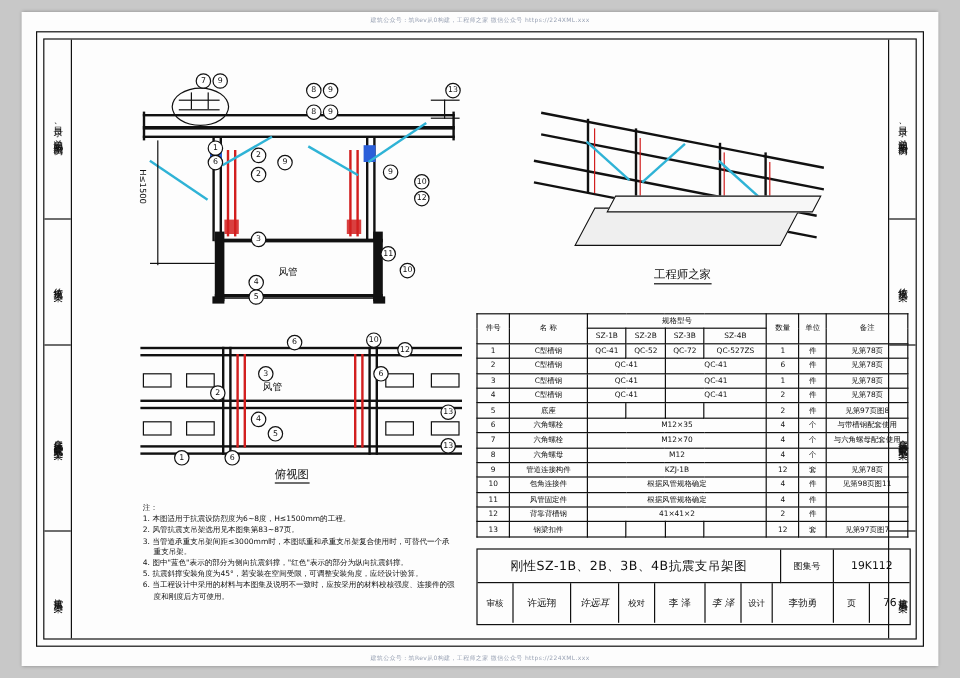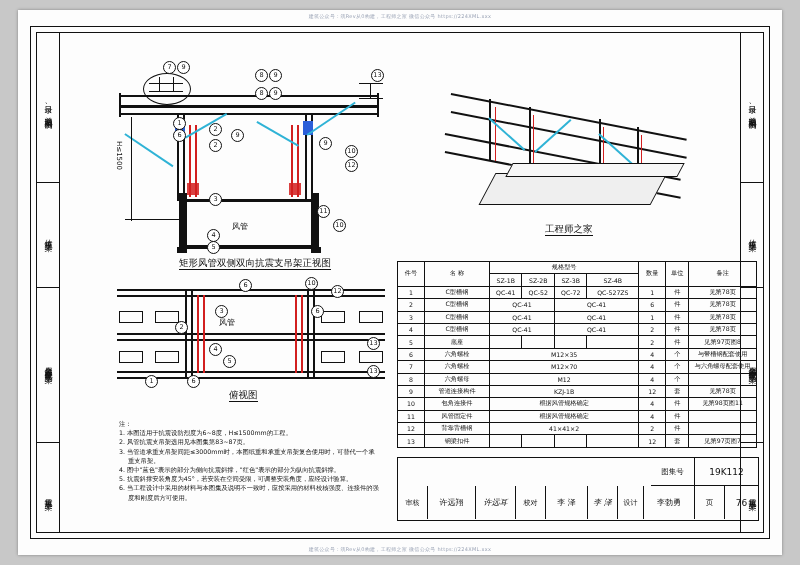--- a/index.html
+++ b/index.html
@@ -189,23 +189,20 @@
           <div class="bubble" style="left:150px;top:160px">3</div>
           <div class="bubble" style="left:258px;top:172px">11</div>
           <div class="bubble" style="left:274px;top:186px">10</div>
           <div class="bubble" style="left:148px;top:196px">4</div>
           <div class="bubble" style="left:148px;top:208px">5</div>
 
           <div class="ln" style="left:118px;top:214px;width:10px;height:6px"></div>
           <div class="ln" style="left:252px;top:214px;width:10px;height:6px"></div>
         </div>
 
-        <div class="seccap" style="left:120px;top:224px">
-          <u>矩形风管双侧双向抗震支吊架正视图</u>
-        </div>
 
         <div>
           <div class="ln" style="left:392px;top:60px;width:240px;height:1.6px;transform:rotate(11deg);transform-origin:left center"></div>
           <div class="ln" style="left:392px;top:78px;width:240px;height:1.6px;transform:rotate(11deg);transform-origin:left center"></div>
           <div class="ln" style="left:386px;top:100px;width:240px;height:1.6px;transform:rotate(11deg);transform-origin:left center"></div>
           <div class="ln" style="left:386px;top:118px;width:240px;height:1.6px;transform:rotate(11deg);transform-origin:left center"></div>
           <div class="ln" style="left:430px;top:66px;width:1.6px;height:62px"></div>
           <div class="ln" style="left:470px;top:74px;width:1.6px;height:62px"></div>
           <div class="ln" style="left:540px;top:86px;width:1.6px;height:62px"></div>
           <div class="ln" style="left:578px;top:94px;width:1.6px;height:62px"></div>
@@ -413,20 +410,21 @@
                   <td></td>
                   <td>12</td>
                   <td>套</td>
                   <td>见第97页图7</td>
                 </tr>
               </tbody>
           </table>
         </div>
 
         <div class="titleblock">
+          <div class="tb-cell" style="left:0;top:0;width:253px;height:28px;border-right:.8px solid #111;border-bottom:.8px solid #111;font-size:10.5px;letter-spacing:.4px">刚性SZ-1B、2B、3B、4B抗震支吊架图</div>
           <div class="tb-cell" style="left:253px;top:0;width:44px;height:28px;border-right:.8px solid #111;border-bottom:.8px solid #111;font-size:7.5px">图集号</div>
           <div class="tb-cell" style="left:297px;top:0;width:63px;height:28px;border-bottom:.8px solid #111;font-size:9px">19K112</div>
 
           <div class="tb-cell" style="left:0;top:28px;width:30px;height:33px;border-right:.8px solid #111;font-size:7px">审核</div>
           <div class="tb-cell" style="left:30px;top:28px;width:48px;height:33px;border-right:.8px solid #111;font-size:8px">许远翔</div>
           <div class="tb-cell" style="left:78px;top:28px;width:40px;height:33px;border-right:.8px solid #111;font-size:8px;font-style:italic">许远耳</div>
 
           <div class="tb-cell" style="left:118px;top:28px;width:30px;height:33px;border-right:.8px solid #111;font-size:7px">校对</div>
           <div class="tb-cell" style="left:148px;top:28px;width:42px;height:33px;border-right:.8px solid #111;font-size:8px">李 泽</div>
           <div class="tb-cell" style="left:190px;top:28px;width:30px;height:33px;border-right:.8px solid #111;font-size:8px;font-style:italic">李 泽</div>

